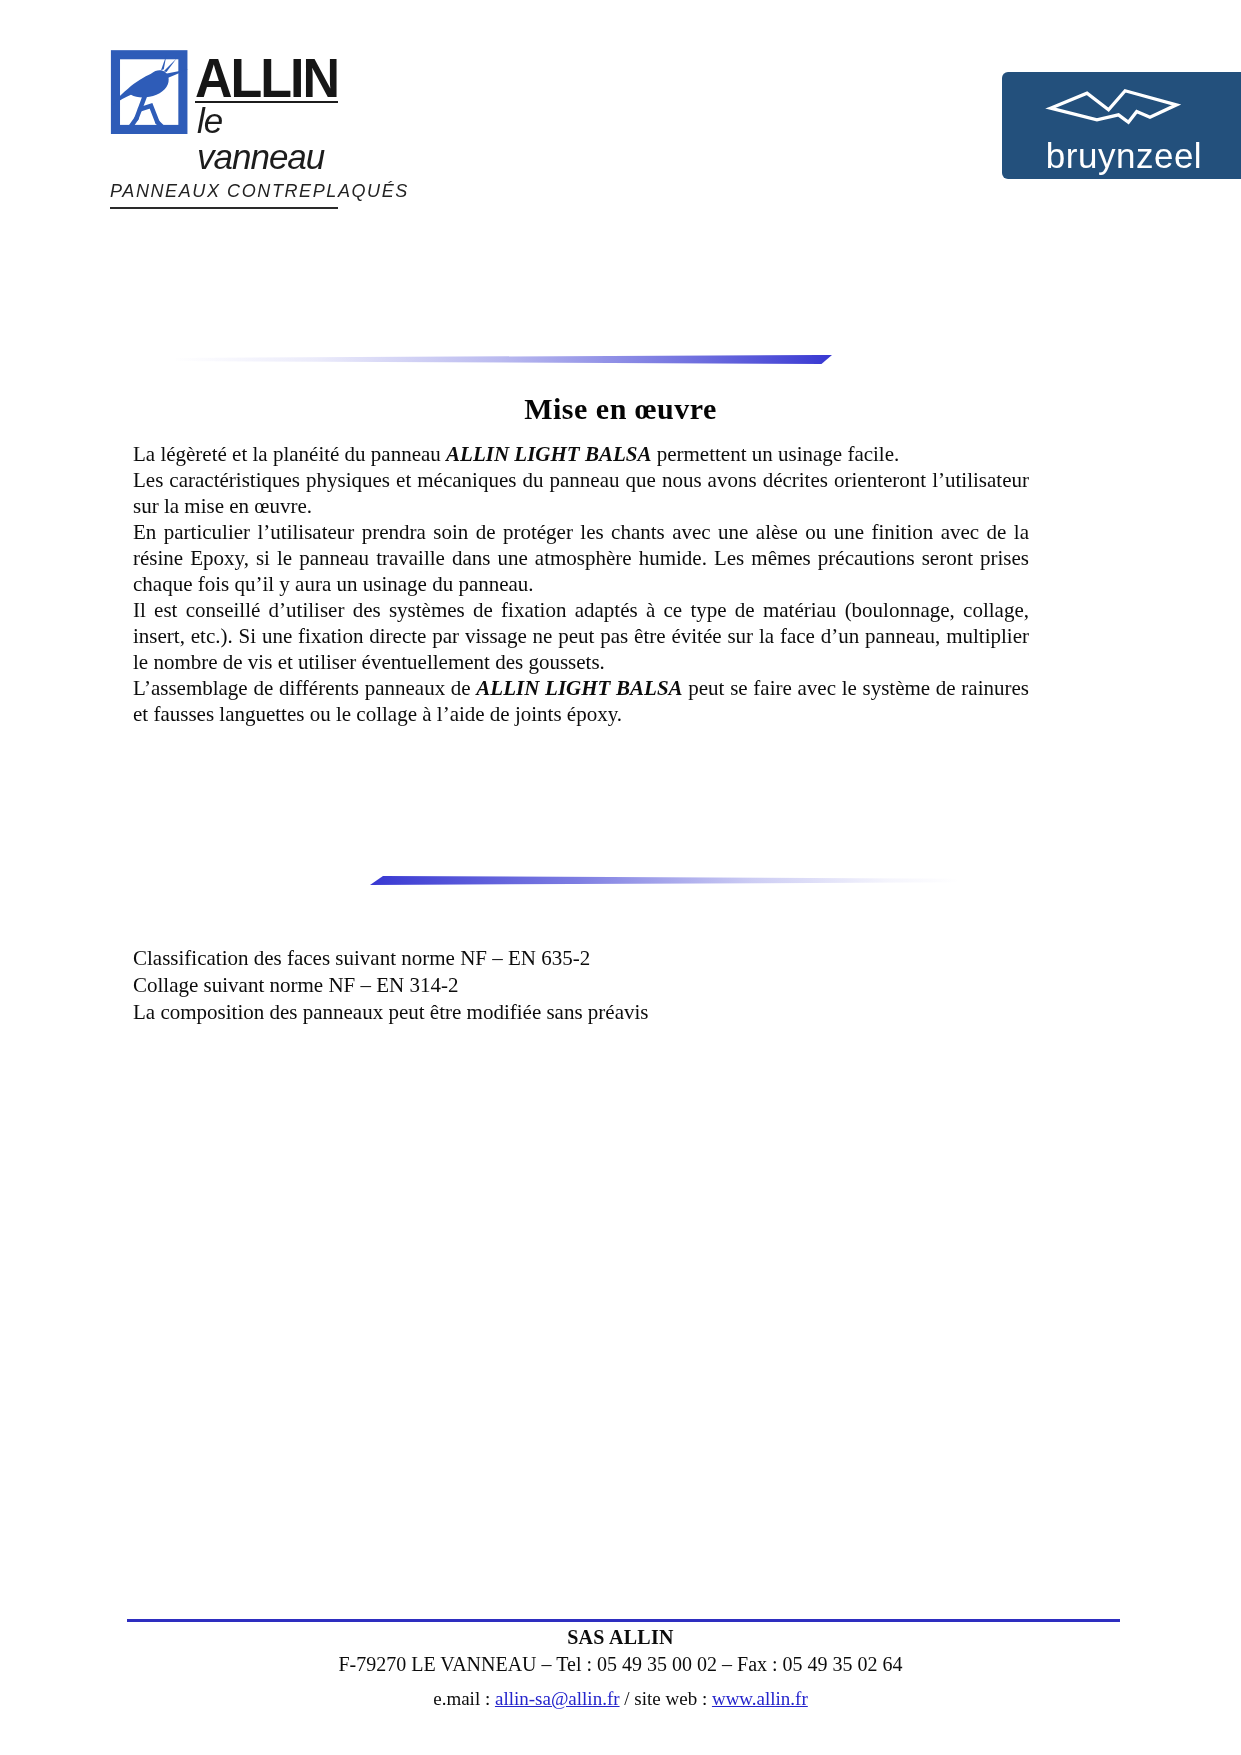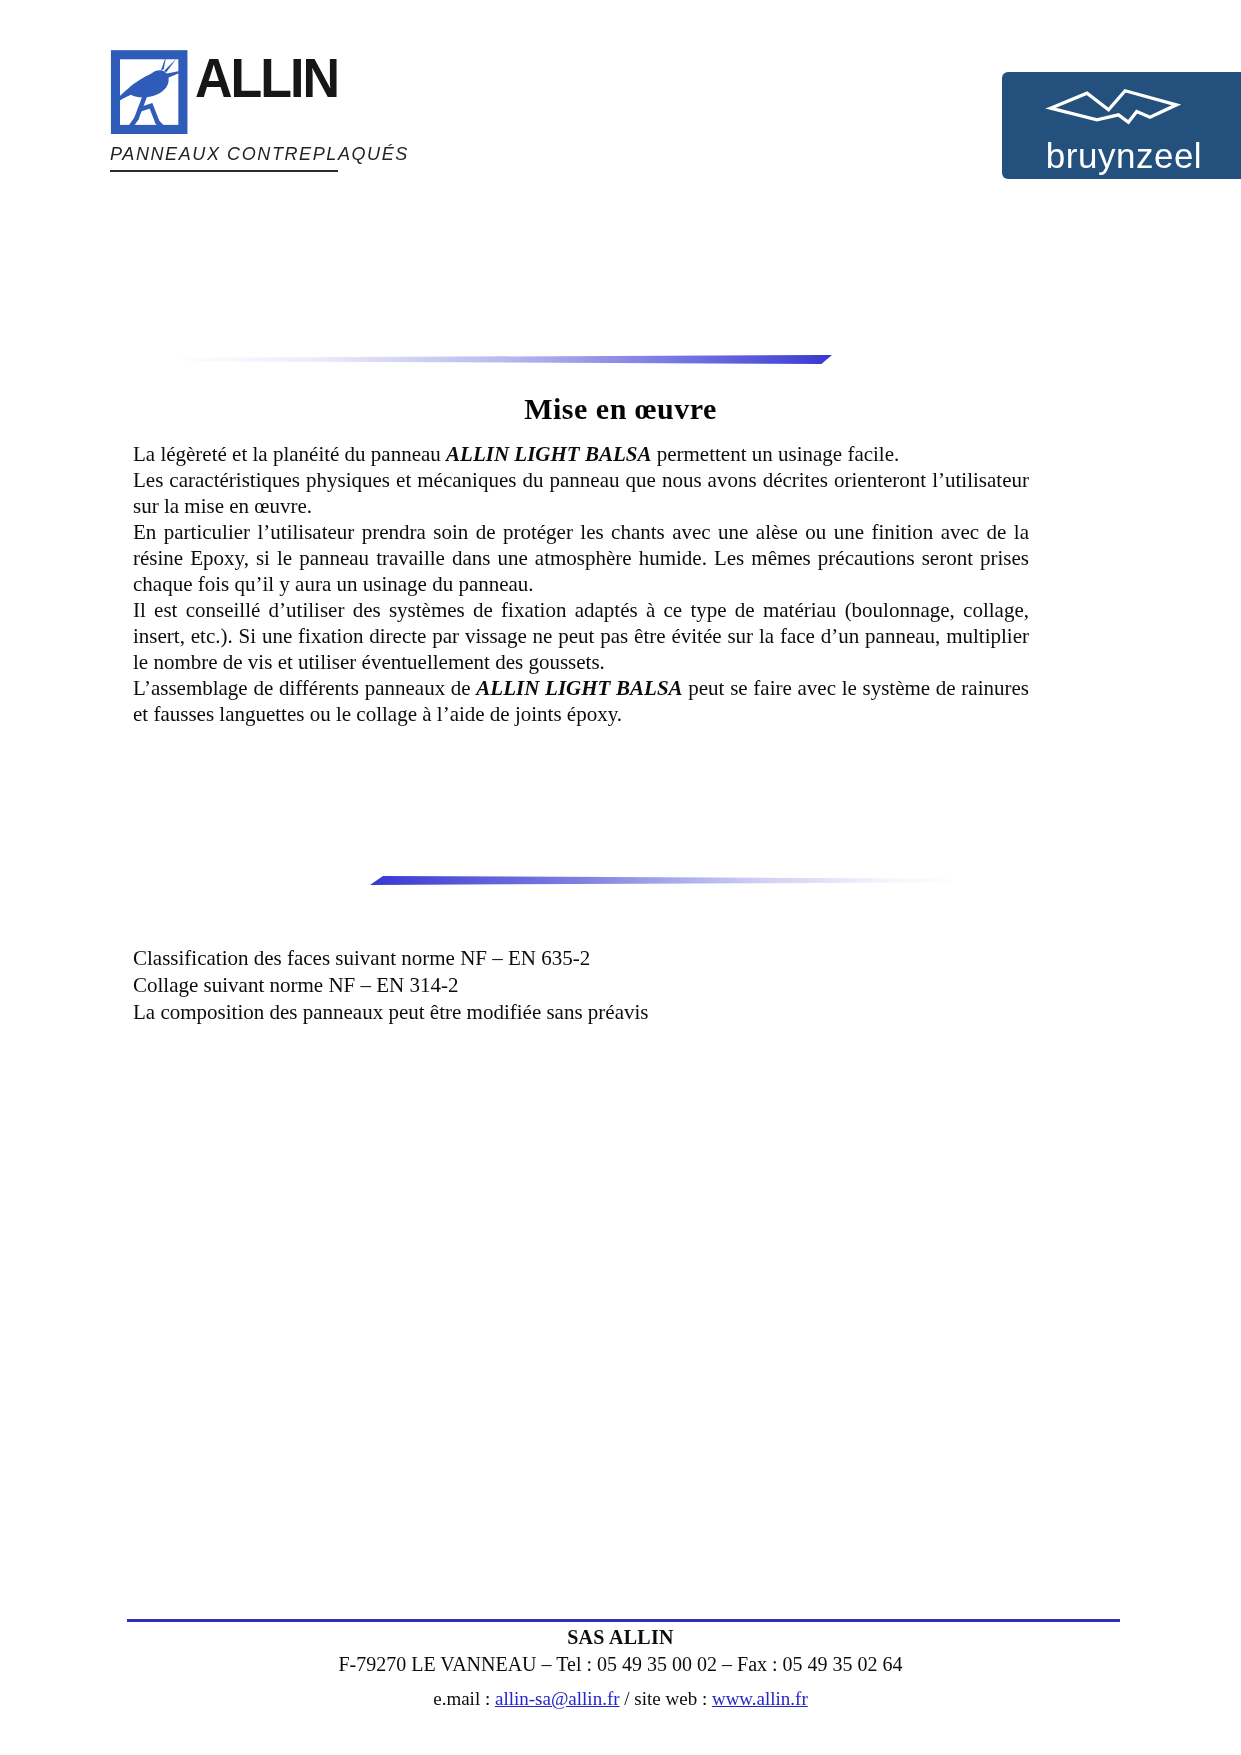--- a/index.html
+++ b/index.html
@@ -112,20 +112,21 @@
           <g fill="none" stroke="#2e5cb8" stroke-width="5" stroke-linecap="round">
             <path d="M38 52 L29 76"></path>
             <path d="M29 76 L22 86"></path>
             <path d="M33 66 L45 62 L52 80"></path>
             <path d="M52 80 L60 88"></path>
           </g>
         </svg>
       </div>
       <div class="allin-words">
         <div class="allin-name">ALLIN</div>
+        <div class="allin-sub">le vanneau</div>
       </div>
     </div>
     <div class="allin-tagline">PANNEAUX CONTREPLAQUÉS</div>
   </div>
 
   <div class="bruynzeel-logo" style="background:#23507c;">
     <div class="bruynzeel-gull">
       <svg viewBox="0 0 170 70" width="168" height="58" aria-hidden="true">
         <path d="M6 34 L50 16 L76 36 L96 13 L158 30 L126 45 L110 38 L100 51 L88 42 L62 48 Z" fill="none" stroke="#ffffff" stroke-width="4" stroke-linejoin="miter"></path>
       </svg>

